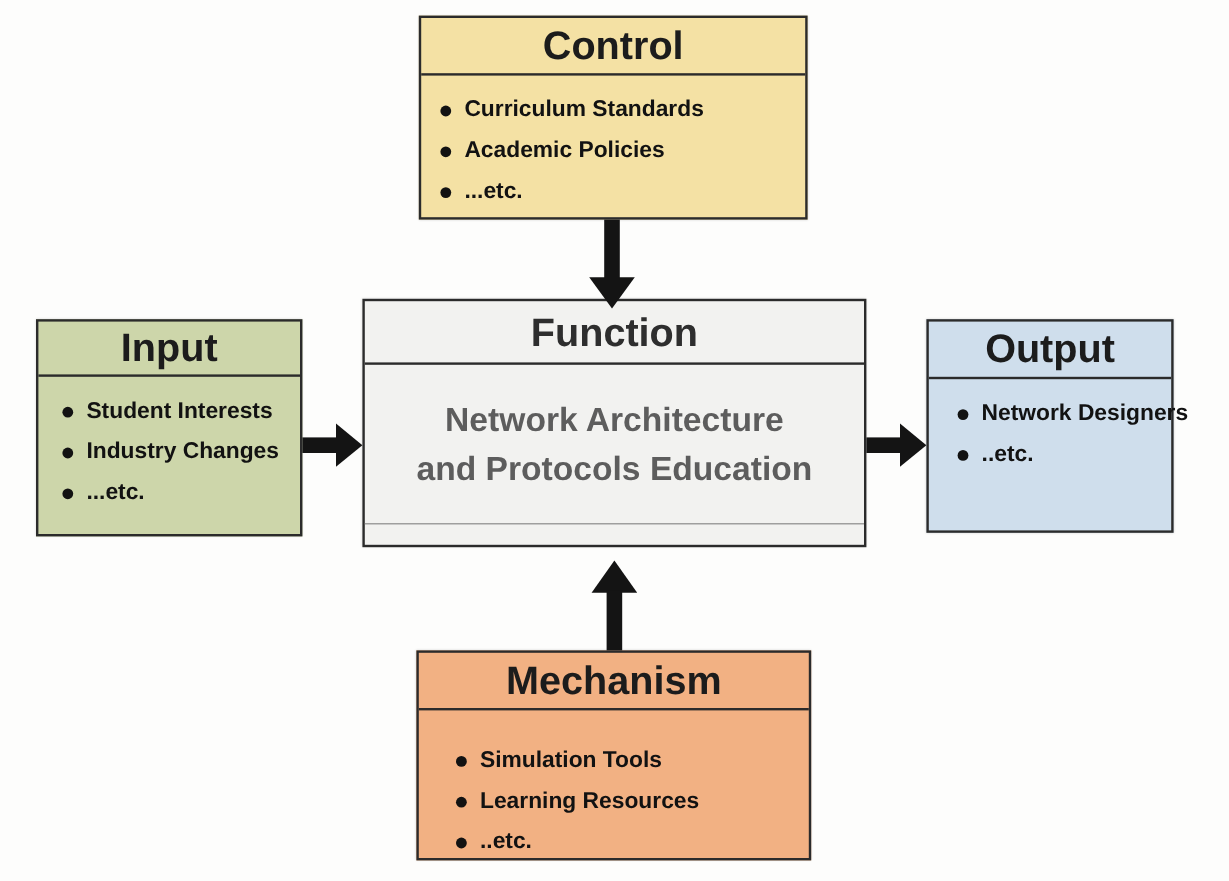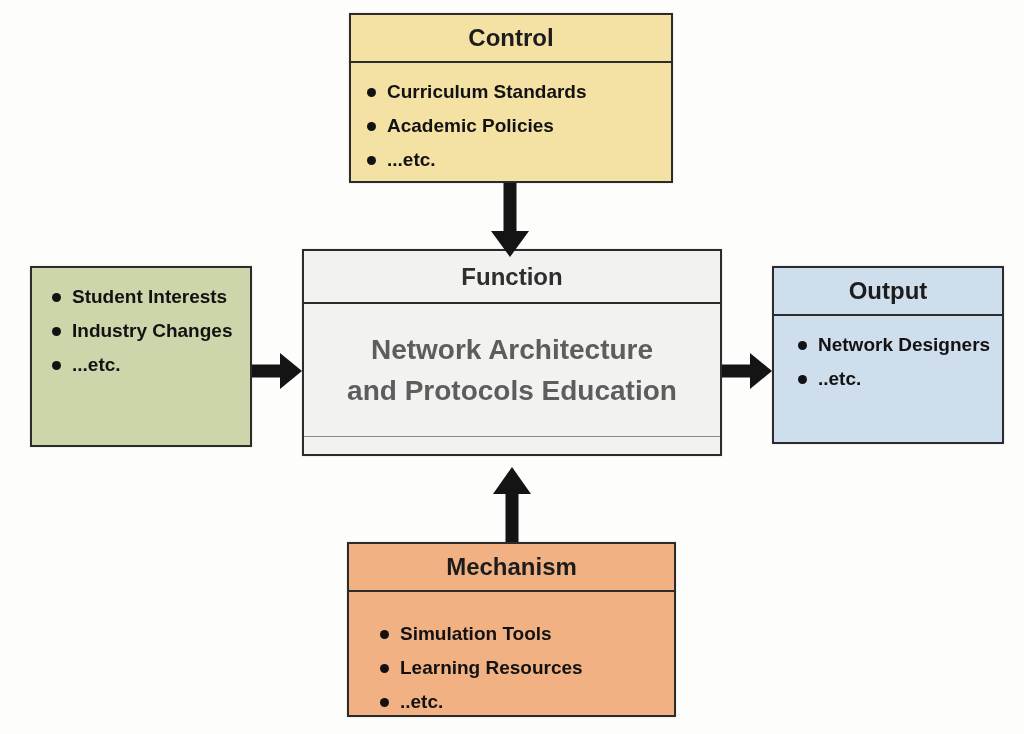--- a/index.html
+++ b/index.html
@@ -29,21 +29,21 @@
     position:absolute;
     border:2px solid var(--border);
     box-sizing:border-box;
     box-shadow:0 0 2px rgba(0,0,0,.15);
   }
   .box header{
     display:flex;
     align-items:center;
     justify-content:center;
     font-weight:700;
-    font-size:24px;
+    font-size:33px;
     color:var(--header-text);
     border-bottom:2px solid var(--border);
     box-sizing:border-box;
   }
   .box ul{
     list-style:none;
     margin:0;
     padding:12px 8px 0 0;
   }
   .box li{
@@ -63,21 +63,21 @@
   }
   
   .control{left:349px;top:13px;width:324px;height:170px;background:var(--control-bg);}
   .control header{height:48px;}
   .control ul{padding-left:16px;}
 
   .input{left:30px;top:266px;width:222px;height:181px;background:var(--input-bg);}
   .input header{height:46px;}
   .input ul{padding-left:20px;}
 
-  .output{left:772px;top:266px;width:232px;height:178px;background:var(--output-bg);}
+  .output{left:772px;top:266px;width:206px;height:178px;background:var(--output-bg);}
   .output header{height:48px;}
   .output ul{padding-left:24px;}
 
   .mechanism{left:347px;top:542px;width:329px;height:175px;background:var(--mechanism-bg);}
   .mechanism header{height:48px;}
   .mechanism ul{padding-left:31px;margin-top:13px;}
 
   .function{left:302px;top:249px;width:420px;height:207px;background:var(--function-bg);}
   .function header{height:53px;color:#2e2e2e;}
   .fn-body{
@@ -150,20 +150,21 @@
         <span>Academic Policies</span>
       </li>
       <li>
         <span class="dot"></span>
         <span>...etc.</span>
       </li>
     </ul>
   </section>
 
   <section class="box input">
+    <header>Input</header>
     <ul>
       <li>
         <span class="dot"></span>
         <span>Student Interests</span>
       </li>
       <li>
         <span class="dot"></span>
         <span>Industry Changes</span>
       </li>
       <li>

